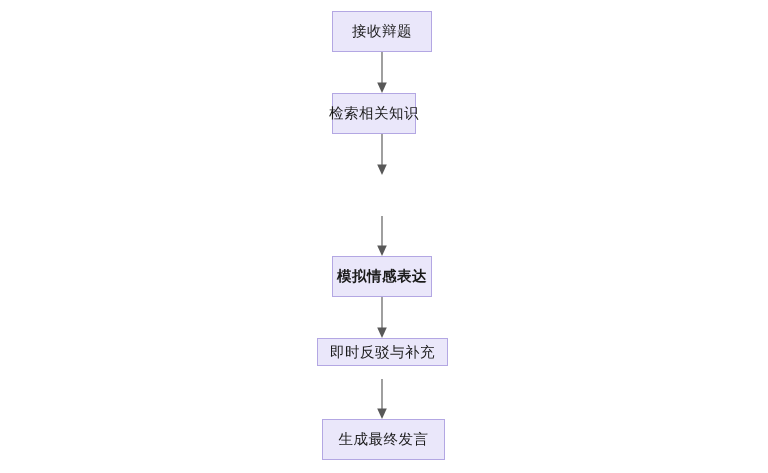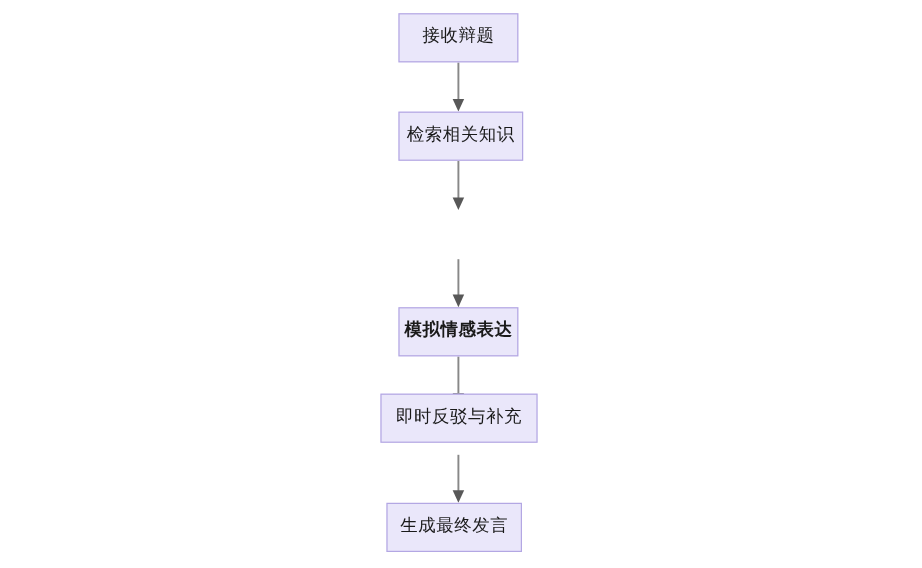--- a/index.html
+++ b/index.html
@@ -90,30 +90,30 @@
     <svg width="24" height="48" viewBox="0 0 24 48">
       <line x1="12" y1="4" x2="12" y2="37" stroke="#888888" stroke-width="1.6"></line>
       <polygon points="12,44 7.2,33.5 16.8,33.5" fill="#585858"></polygon>
     </svg>
   </div>
 
   <div class="flow-node" style="left:332px; top:11px; width:100px; height:41px;">
     <span class="node-label">接收辩题</span>
   </div>
 
-  <div class="flow-node" style="left:332px; top:93px; width:104px; height:41px;">
+  <div class="flow-node" style="left:332px; top:93px; width:84px; height:41px;">
     <span class="node-label">检索相关知识</span>
   </div>
 
 
   <div class="flow-node" style="left:332px; top:256px; width:100px; height:41px;font-weight:bold;">
     <span class="node-label">模拟情感表达</span>
   </div>
 
-  <div class="flow-node" style="left:317px; top:328px; width:131px; height:41px;">
+  <div class="flow-node" style="left:317px; top:338px; width:131px; height:28px;">
     <span class="node-label">即时反驳与补充</span>
   </div>
 
-  <div class="flow-node" style="left:322px; top:419px; width:113px; height:41px;">
+  <div class="flow-node" style="left:322px; top:419px; width:123px; height:41px;">
     <span class="node-label">生成最终发言</span>
   </div>
 
 </div>
 
 </body></html>

